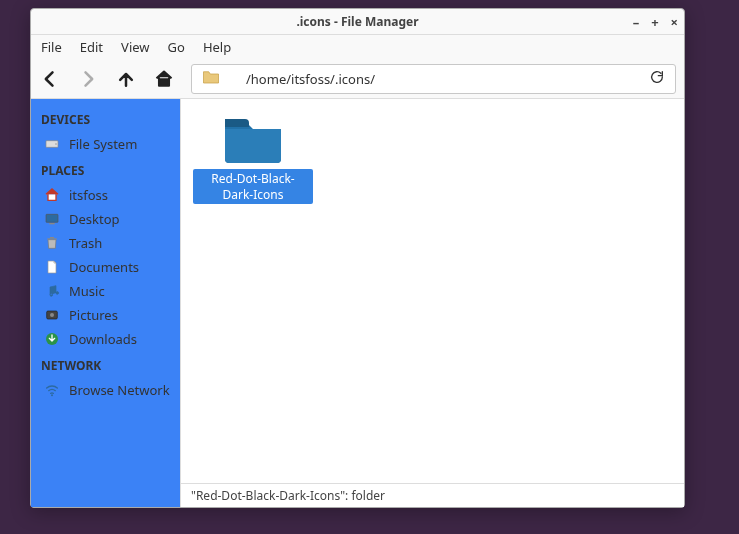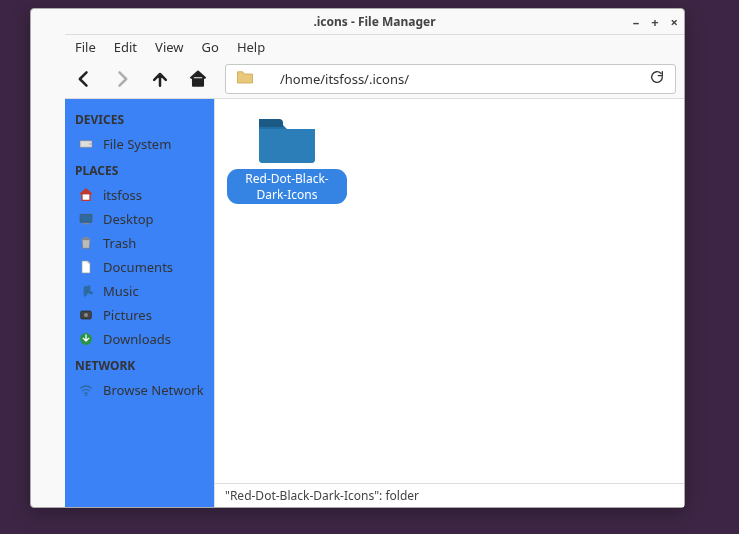--- a/index.html
+++ b/index.html
@@ -18,21 +18,20 @@
     left: 30px;
     top: 8px;
     width: 655px;
     height: 500px;
     background: #f9f9f9;
     border: 1px solid #aaa;
     border-radius: 4px;
     display: flex;
     flex-direction: column;
     box-shadow: 0 4px 20px rgba(0,0,0,0.3);
-    padding-left: 34px;
   }
   .titlebar {
     height: 26px;
     display: flex;
     align-items: center;
     border-bottom: 1px solid #ddd;
     position: relative;
     font-weight: bold;
     font-size: 12px;
     color: #444;
@@ -143,21 +142,20 @@
     text-align: center;
     padding: 2px 4px;
     border-radius: 2px;
     line-height: 1.3;
     max-width: 120px;
     word-break: break-word;
   }
   .file-item.selected .label {
     background: #3584e4;
     color: #fff;
-    border-radius: 11px;
   }
   .statusbar {
     height: 24px;
     border-top: 1px solid #ddd;
     padding: 0 10px;
     display: flex;
     align-items: center;
     font-size: 12px;
     color: #444;
   }

